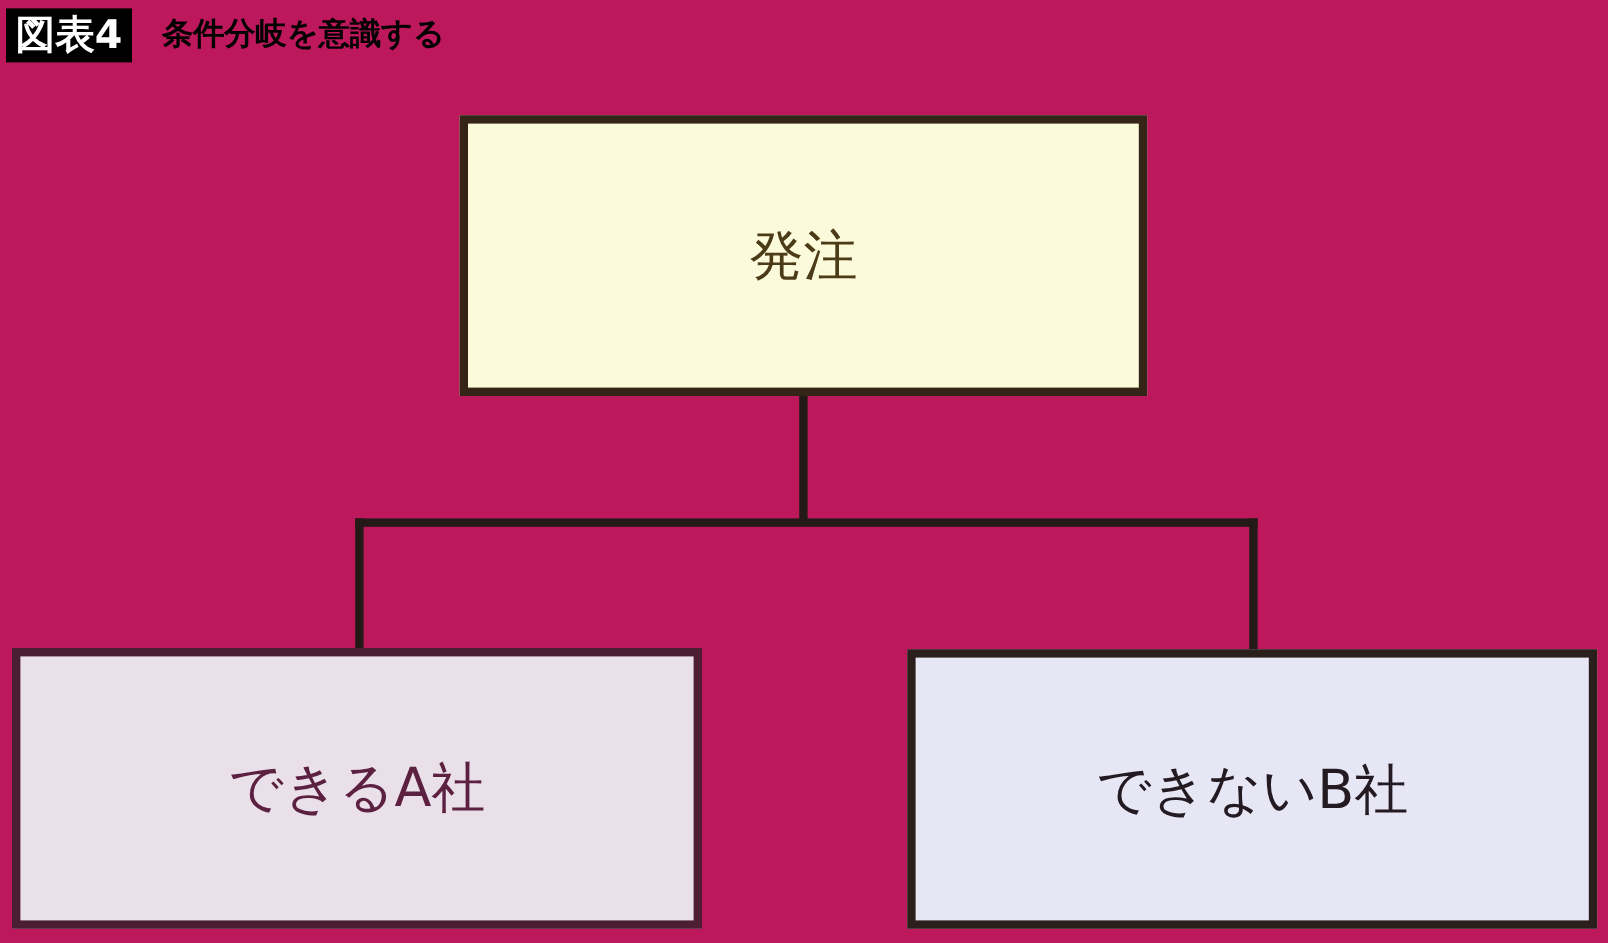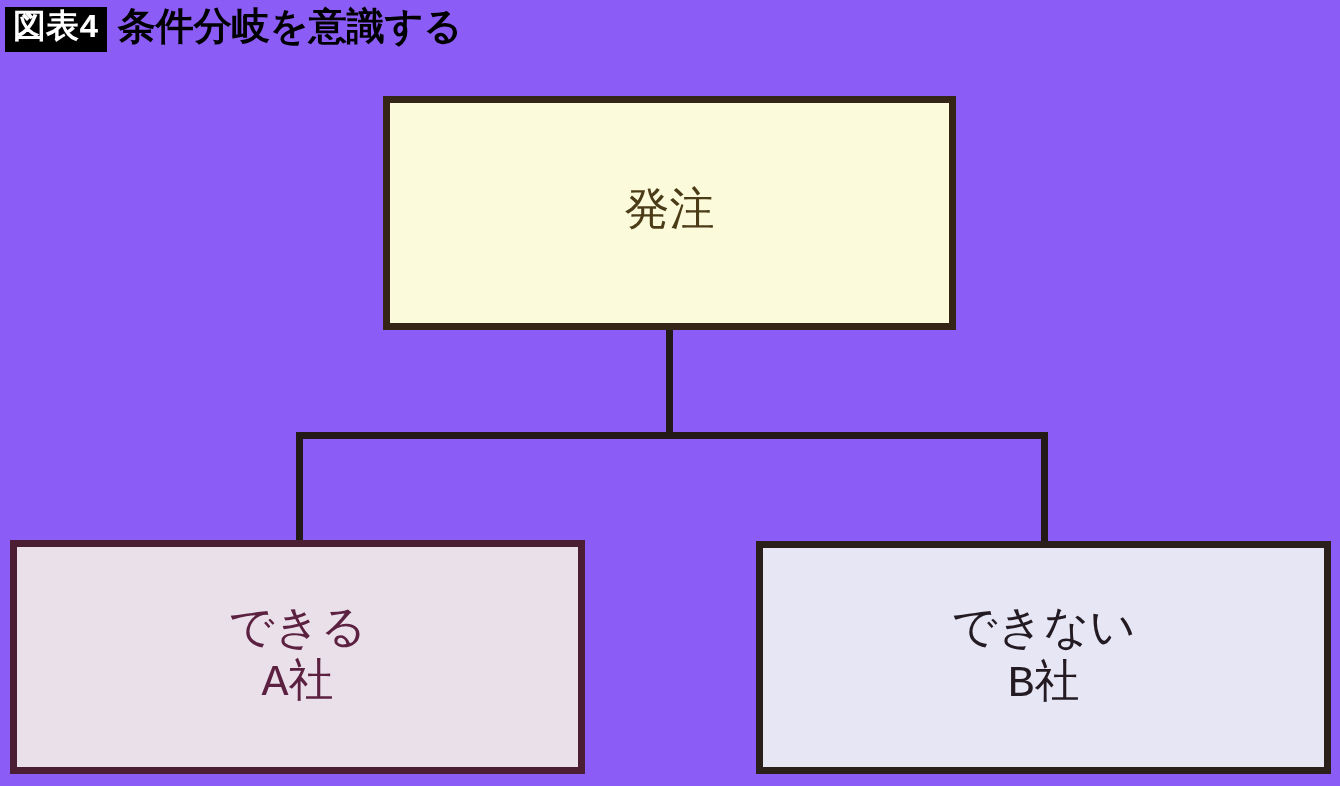--- a/index.html
+++ b/index.html
@@ -7,23 +7,22 @@
     padding: 0;
     background: #ffffff;
   }
   body {
     font-family: "DejaVu Sans", "Liberation Sans", sans-serif;
   }
   #figure-root {
     position: relative;
     width: 1340px;
     height: 786px;
-    background: #8b5cf6;
+    background: #be185d;
     overflow: hidden;
-    font-family: Liberation Mono, monospace;
   }
 
   
   .title-row {
     position: absolute;
     left: 5px;
     top: 6px;
     display: flex;
     align-items: center;
     height: 46px;
@@ -33,23 +32,23 @@
     color: #ffffff;
     font-size: 33px;
     font-weight: 700;
     line-height: 1;
     padding: 5px 8px 7px 8px;
     letter-spacing: 0px;
     white-space: nowrap;
   }
   .title-text {
     color: #000000;
-    font-size: 38px;
+    font-size: 26px;
     font-weight: 700;
-    margin-left: 11px;
+    margin-left: 25px;
     white-space: nowrap;
     line-height: 1;
   }
 
   
   .connector {
     position: absolute;
     background: #231a18;
   }
   .conn-stem-top {
@@ -75,21 +74,21 @@
     top: 432px;
     width: 7px;
     height: 112px;
   }
 
   
   .node-box {
     position: absolute;
     box-sizing: border-box;
     display: flex;
-    flex-direction: column;
+    flex-direction: row;
     align-items: center;
     justify-content: center;
     text-align: center;
   }
   .node-line {
     line-height: 1.18;
     white-space: nowrap;
   }
 
   .box-order {

